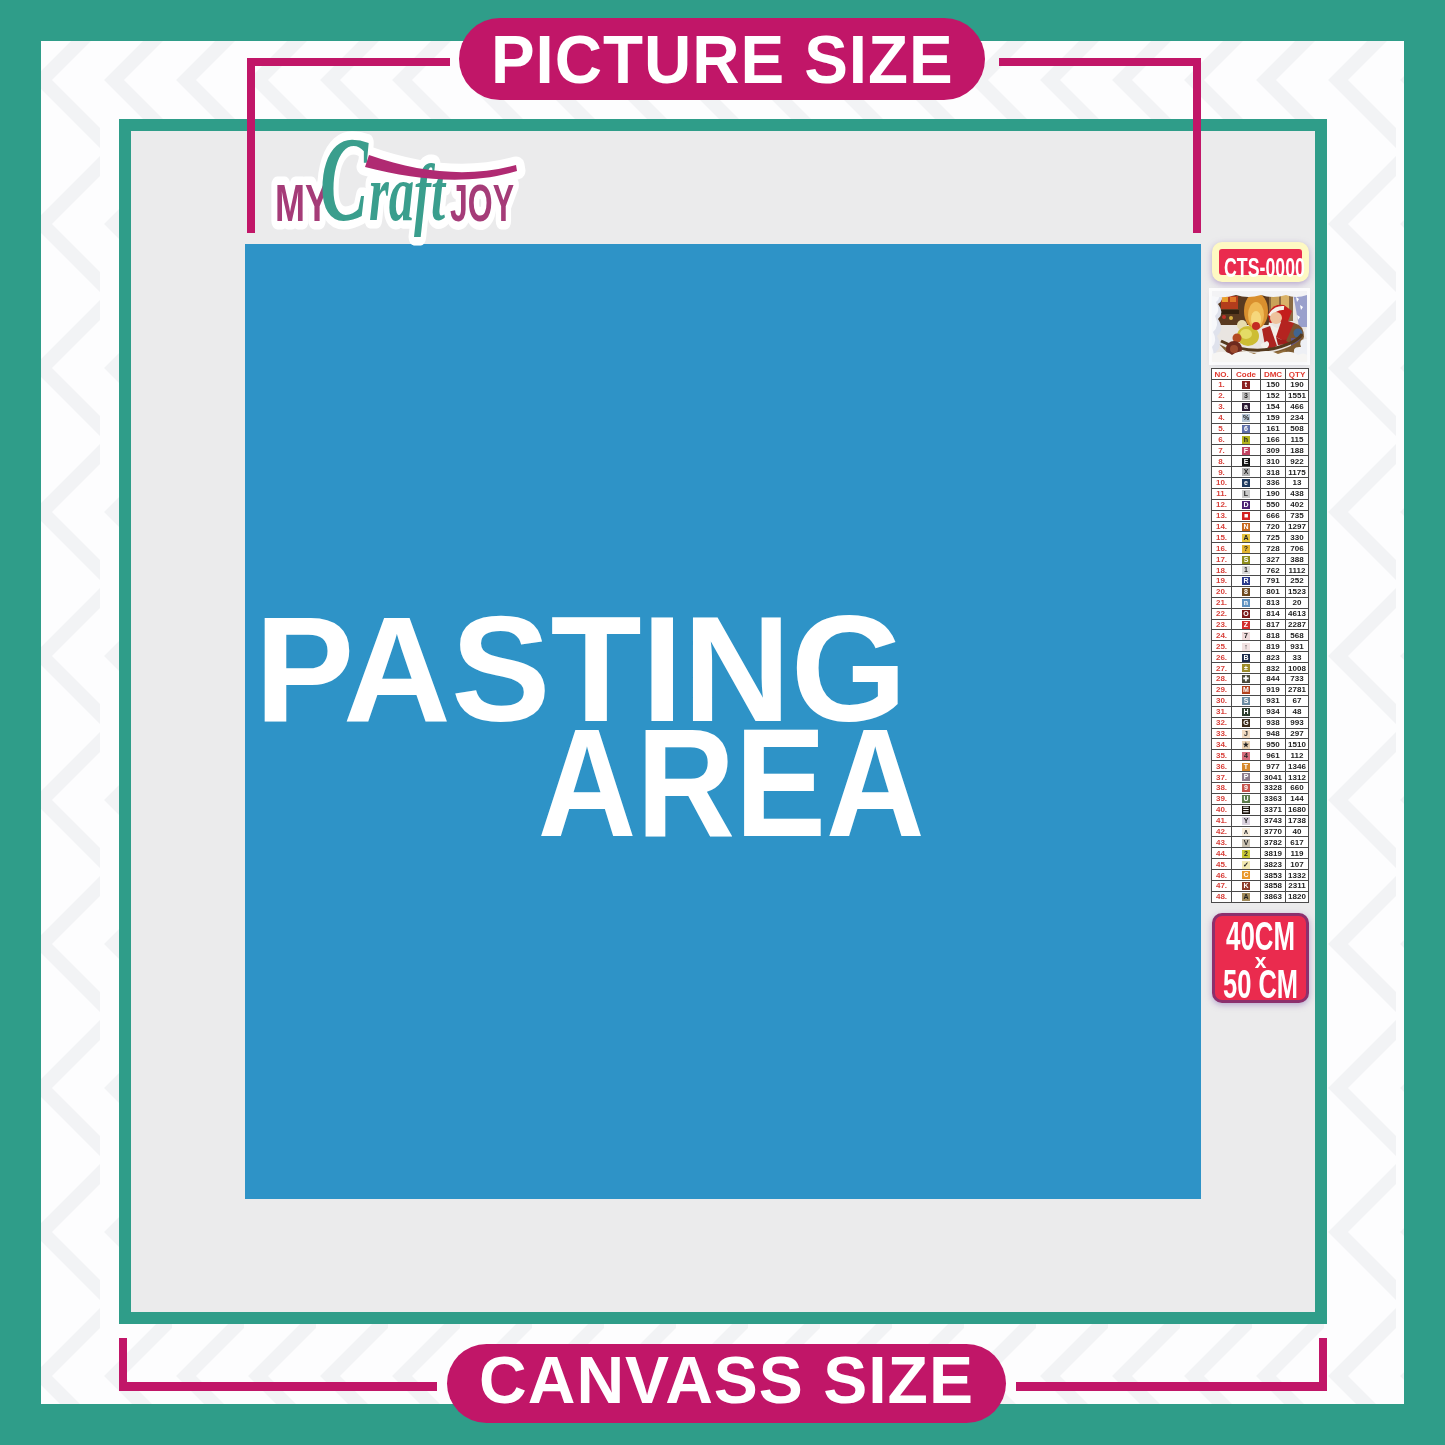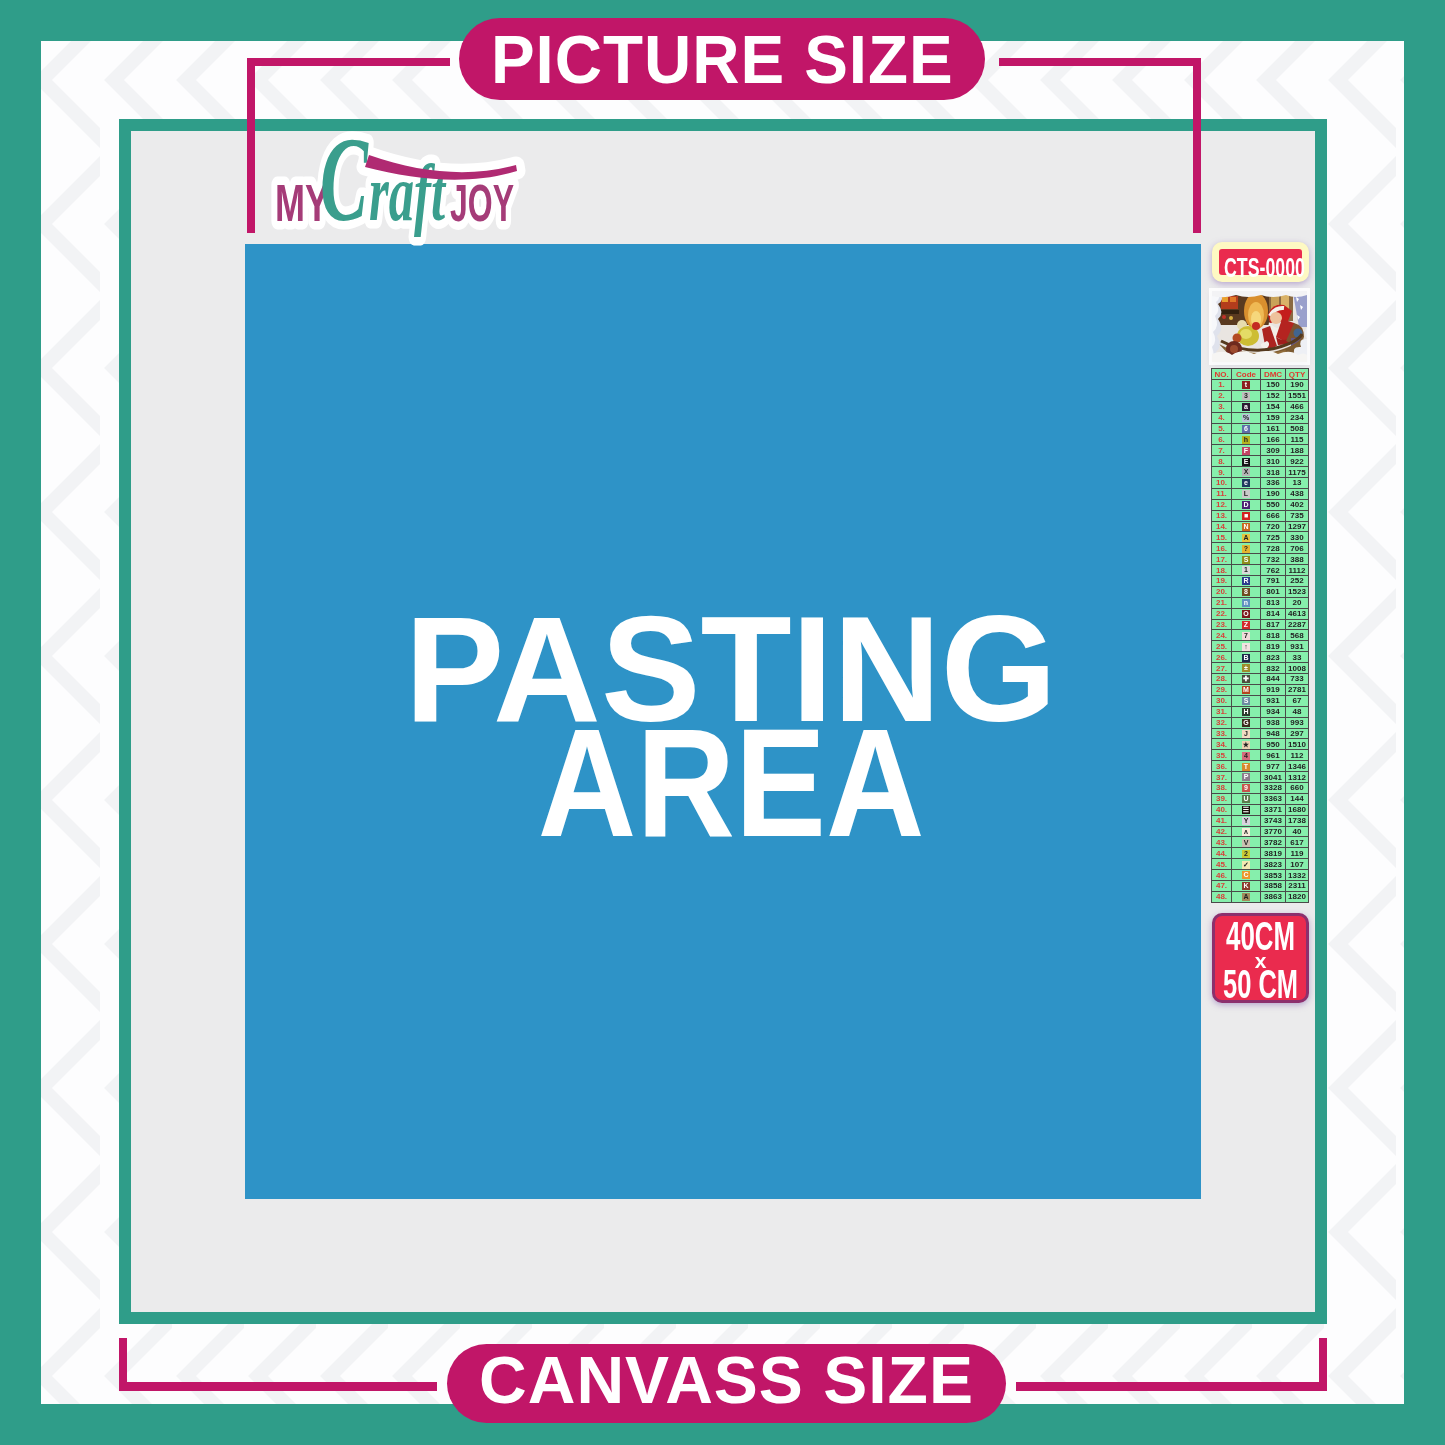--- a/index.html
+++ b/index.html
@@ -25,21 +25,21 @@
   </pattern>
  </defs>
  <rect width="1363" height="1363" fill="url(#chev)"></rect>
 </svg>
 </div>
 
 <div class="abs" style="left:119px;top:119px;width:1184px;height:1181px;border:12px solid #2f9d89;background:#ebebec;"></div>
 
 <div class="abs" style="left:245px;top:244px;width:956px;height:955px;background:#2e93c7;"></div>
 
-<div class="abs" style="left:253px;top:594px;width:956px;text-align:center;color:#fff;font-weight:bold;font-size:150px;line-height:150px;letter-spacing:0;"><span style="display:inline-block;transform:scaleX(0.995);">PASTING</span></div>
+<div class="abs" style="left:253px;top:594px;width:956px;color:#fff;font-weight:bold;font-size:150px;line-height:150px;letter-spacing:0;"><span style="display:inline-block;transform:scaleX(0.995);">PASTING</span></div>
 
 <div class="abs" style="left:253px;top:706px;width:956px;text-align:center;color:#fff;font-weight:bold;font-size:154px;line-height:154px;letter-spacing:0;"><span style="display:inline-block;transform:scaleX(0.886);">AREA</span></div>
 
 <div class="abs" style="left:247px;top:58px;width:203px;height:8px;background:#c11668;"></div>
 
 <div class="abs" style="left:999px;top:58px;width:202px;height:8px;background:#c11668;"></div>
 
 <div class="abs" style="left:247px;top:58px;width:8px;height:175px;background:#c11668;"></div>
 
 <div class="abs" style="left:1193px;top:58px;width:8px;height:175px;background:#c11668;"></div>
@@ -127,21 +127,21 @@
   <circle cx="22" cy="58" r="4" fill="#9c4a2e"></circle>
   <path d="M0,0 h8 q5,9 -2,13 q7,9 0,15 q7,10 -1,17 q6,10 -1,16 q4,7 -4,10 z" fill="#dfe2ec"></path>
   <path d="M0,0 h6 q3,8 -2,11 q5,9 -1,14 q5,10 -2,16 q5,9 -1,15 q3,7 0,15 z" fill="#f7f8fb"></path>
   <path d="M95,36 v35 h-20 q-2,-8 8,-7 q-4,-9 6,-8 q-3,-9 6,-8 q-4,-7 0,-12 z" fill="#eef0f5"></path>
   <path d="M0,71 v-8 q12,-5 20,1 q10,-7 22,-1 q12,-6 24,0 q12,-5 20,1 q6,-3 9,0 v7 z" fill="#f6f5f3"></path>
   <path d="M0,0 h95 v4 q-11,4 -21,0 q-13,4 -25,0 q-13,4 -25,0 q-13,4 -24,1 z" fill="#f3f3f5"></path>
 </svg>
 </div>
 
 <div class="abs" id="dmctable" style="left:1211px;top:368px;">
-<table style="border-collapse:collapse;background:#86efac;">
+<table style="border-collapse:collapse;background:#ffffff;">
 <tbody>
         <tr style="height:11px;">
           <td class="tc hc" style="width:19px;">NO.</td>
           <td class="tc hc" style="width:28px;">Code</td>
           <td class="tc hc" style="width:24px;">DMC</td>
           <td class="tc hc" style="width:22px;">QTY</td>
         </tr>
 <tr style="height:10.9px;">
           <td class="tc nc">1.</td>
           <td class="tc"><span class="sq" style="background:#8B1F1F;color:#fff;">t</span></td>
@@ -234,21 +234,21 @@
         </tr>
 <tr style="height:10.9px;">
           <td class="tc nc">16.</td>
           <td class="tc"><span class="sq" style="background:#E3B52F;color:#222;">?</span></td>
           <td class="tc vc">728</td>
           <td class="tc vc">706</td>
         </tr>
 <tr style="height:10.9px;">
           <td class="tc nc">17.</td>
           <td class="tc"><span class="sq" style="background:#8F8F1E;color:#fff;">S</span></td>
-          <td class="tc vc">732</td>
+          <td class="tc vc">327</td>
           <td class="tc vc">388</td>
         </tr>
 <tr style="height:10.9px;">
           <td class="tc nc">18.</td>
           <td class="tc"><span class="sq" style="background:#DADADA;color:#222;">1</span></td>
           <td class="tc vc">762</td>
           <td class="tc vc">1112</td>
         </tr>
 <tr style="height:10.9px;">
           <td class="tc nc">19.</td>

